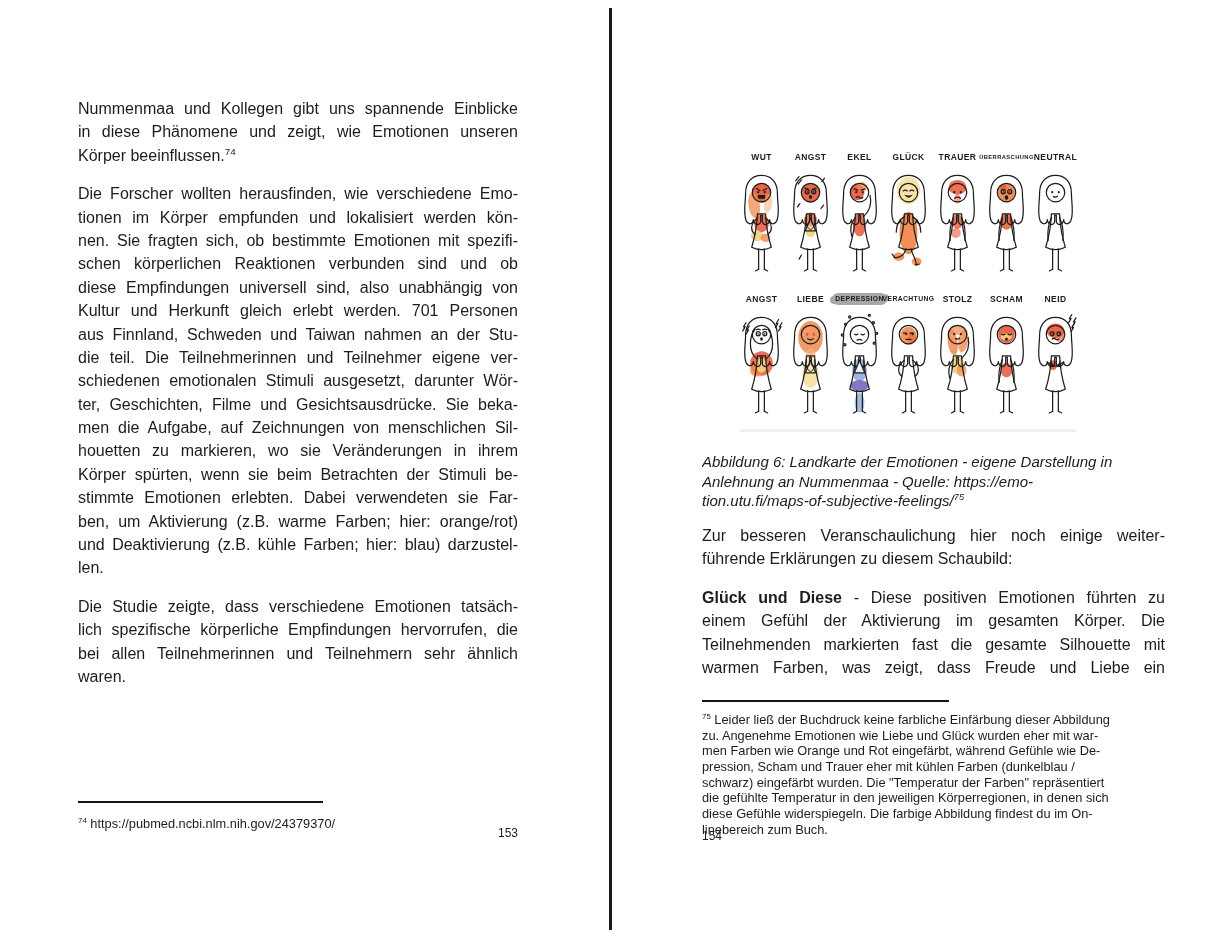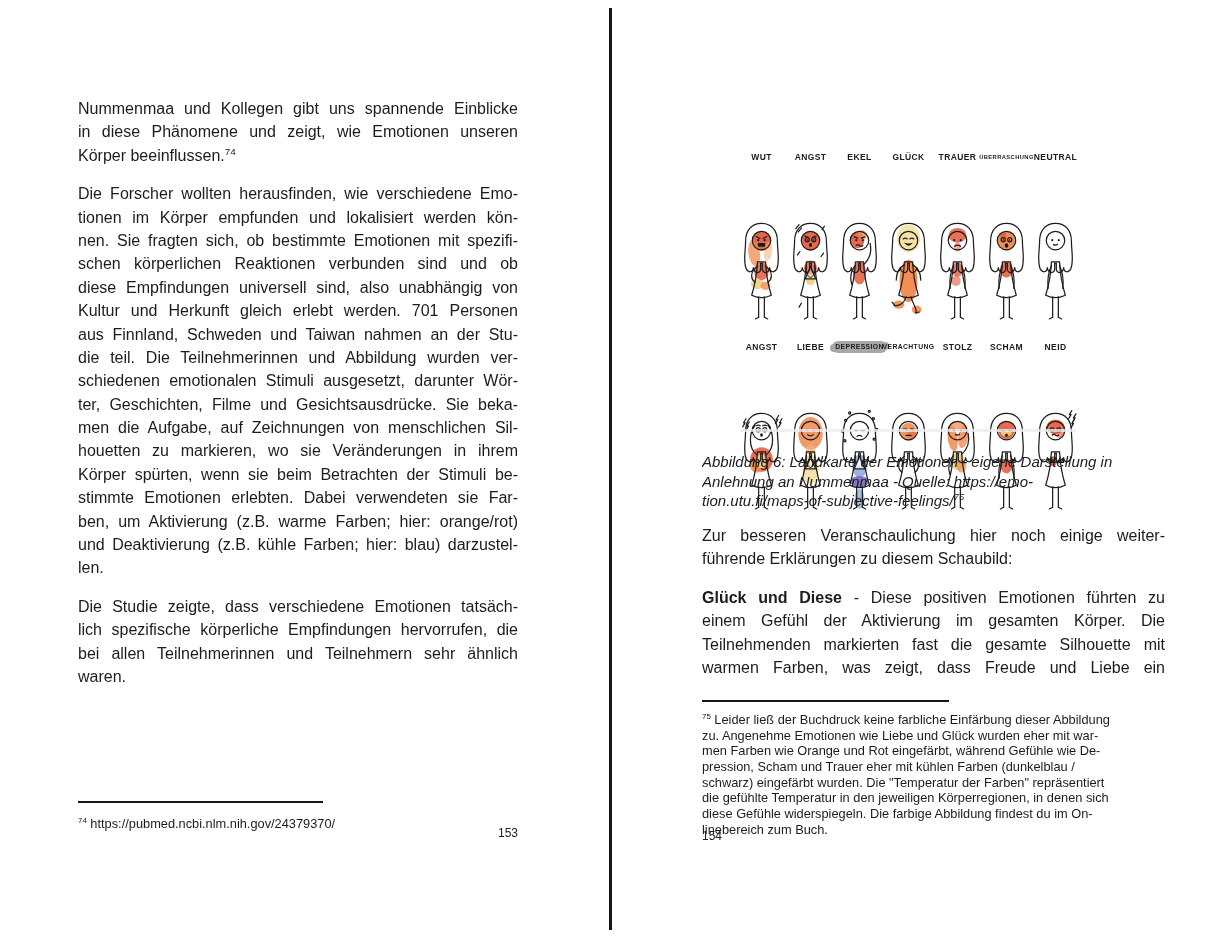--- a/index.html
+++ b/index.html
@@ -26,21 +26,21 @@
   .footnote{font-size:12.8px;line-height:15.7px;}
   .footnote .line{text-align:right;text-align-last:left;height:15.7px;}
 
   .pagenum{font-size:12px;}
   .pagenum.right{width:440px;text-align:right;}
 
   
   .fig{width:343px;}
   .fig-row{display:flex;}
   .fig-row + .fig-row{margin-top:8px;}
-  .fig-cell{width:49px;display:flex;flex-direction:column;align-items:center;gap:48px;}
+  .fig-cell{width:49px;display:flex;flex-direction:column;align-items:center;}
   .fig-label{font-weight:bold;height:12px;line-height:12px;letter-spacing:0.4px;white-space:nowrap;font-size:8.5px;}
   .fig-label.sz9{font-size:6.8px;}
   .fig-label.sz11{font-size:5.8px;}
   .fig-label.cloud{background:#a8a8a8;border-radius:7px;padding:0 3px;box-shadow:-4px 1px 0 -2px #a8a8a8,4px -1px 0 -2px #a8a8a8;}
   svg.person{width:49px;height:122px;display:block;}
   .artifact{height:3px;background:#ececec;opacity:.8;}
 </style>
 </head>
 <body>
 
@@ -56,21 +56,21 @@
           <div class="line no-just">Körper beeinflussen.<sup>74</sup></div>
         </div>
         <div class="para">
           <div class="line">Die Forscher wollten herausfinden, wie verschiedene Emo-</div>
           <div class="line">tionen im Körper empfunden und lokalisiert werden kön-</div>
           <div class="line">nen. Sie fragten sich, ob bestimmte Emotionen mit spezifi-</div>
           <div class="line">schen körperlichen Reaktionen verbunden sind und ob</div>
           <div class="line">diese Empfindungen universell sind, also unabhängig von</div>
           <div class="line">Kultur und Herkunft gleich erlebt werden. 701 Personen</div>
           <div class="line">aus Finnland, Schweden und Taiwan nahmen an der Stu-</div>
-          <div class="line">die teil. Die Teilnehmerinnen und Abbildung wurden ver-</div>
+          <div class="line">die teil. Die Teilnehmerinnen und Teilnehmer eigene ver-</div>
           <div class="line">schiedenen emotionalen Stimuli ausgesetzt, darunter Wör-</div>
           <div class="line">ter, Geschichten, Filme und Gesichtsausdrücke. Sie beka-</div>
           <div class="line">men die Aufgabe, auf Zeichnungen von menschlichen Sil-</div>
           <div class="line">houetten zu markieren, wo sie Veränderungen in ihrem</div>
           <div class="line">Körper spürten, wenn sie beim Betrachten der Stimuli be-</div>
           <div class="line">stimmte Emotionen erlebten. Dabei verwendeten sie Far-</div>
           <div class="line">ben, um Aktivierung (z.B. warme Farben; hier: orange/rot)</div>
           <div class="line">und Deaktivierung (z.B. kühle Farben; hier: blau) darzustel-</div>
           <div class="line no-just">len.</div>
         </div>

